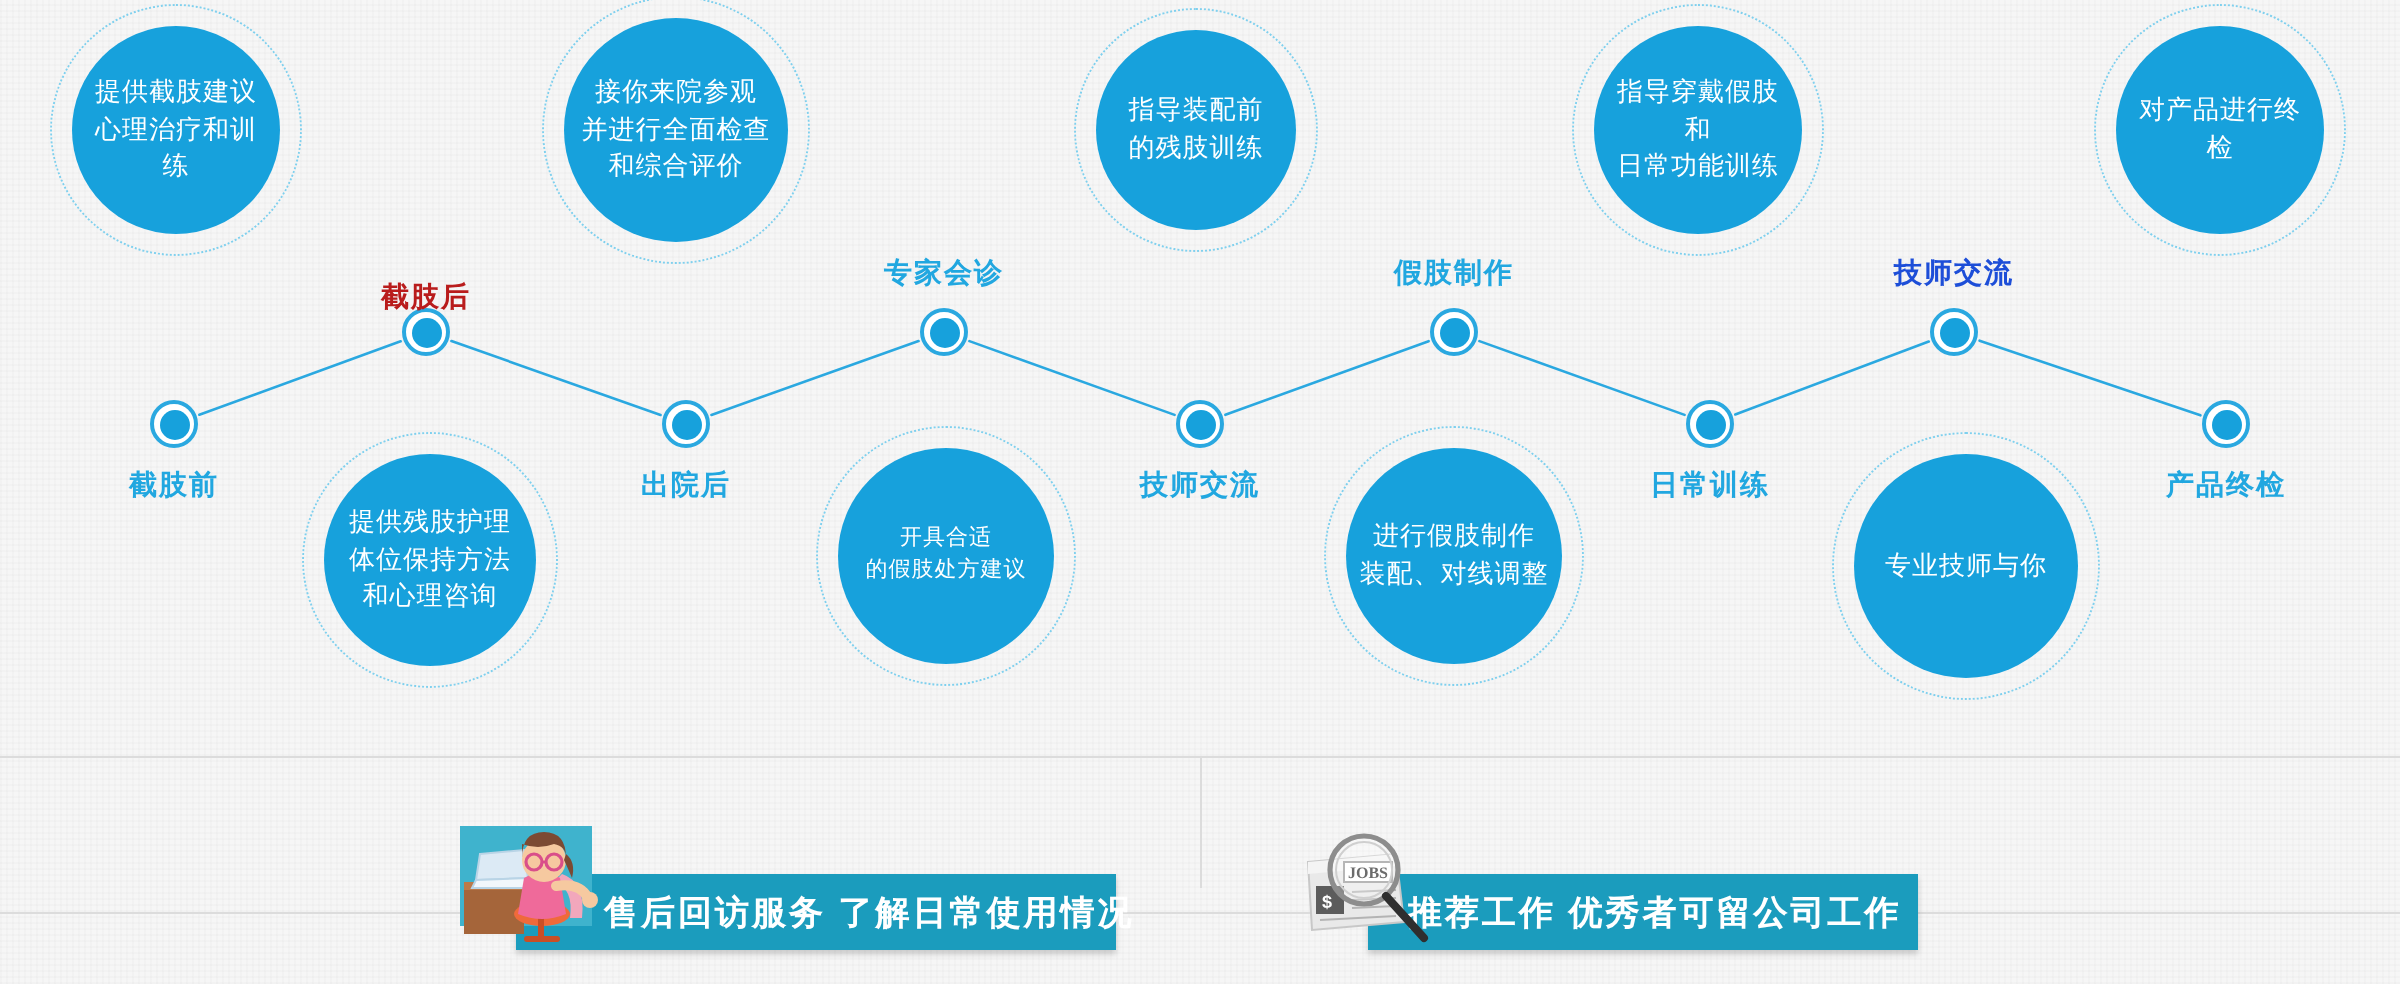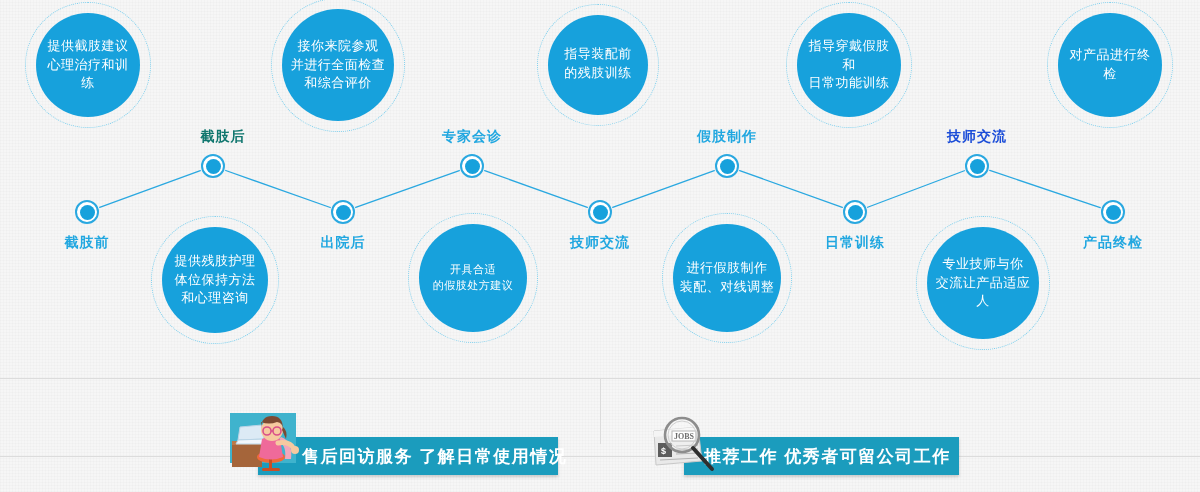--- a/index.html
+++ b/index.html
@@ -118,21 +118,21 @@
           <span style="display: block;">心理治疗和训练</span>
         </span>
       </div>
       <div class="bubble ring-22" style="left: 282px; top: 9px; width: 112px; height: 112px; font-size: 13px; background: rgb(23, 161, 220);">
         <span class="btxt">
           <span style="display: block;">接你来院参观</span>
           <span style="display: block;">并进行全面检查</span>
           <span style="display: block;">和综合评价</span>
         </span>
       </div>
-      <div class="bubble ring-22" style="left: 548px; top: 15px; width: 100px; height: 100px; font-size: 13px; background: rgb(23, 161, 220); font-family: Liberation Mono, monospace;">
+      <div class="bubble ring-22" style="left: 548px; top: 15px; width: 100px; height: 100px; font-size: 13px; background: rgb(23, 161, 220);">
         <span class="btxt">
           <span style="display: block;">指导装配前</span>
           <span style="display: block;">的残肢训练</span>
         </span>
       </div>
       <div class="bubble ring-22" style="left: 797px; top: 13px; width: 104px; height: 104px; font-size: 13px; background: rgb(23, 161, 220);">
         <span class="btxt">
           <span style="display: block;">指导穿戴假肢和</span>
           <span style="display: block;">日常功能训练</span>
         </span>
@@ -157,34 +157,33 @@
       </div>
       <div class="bubble ring-22" style="left: 673px; top: 224px; width: 108px; height: 108px; font-size: 13px; background: rgb(23, 161, 220);">
         <span class="btxt">
           <span style="display: block;">进行假肢制作</span>
           <span style="display: block;">装配、对线调整</span>
         </span>
       </div>
       <div class="bubble ring-22" style="left: 927px; top: 227px; width: 112px; height: 112px; font-size: 13px; background: rgb(23, 161, 220);">
         <span class="btxt">
           <span style="display: block;">专业技师与你</span>
-          <span style="display: block;">交流让产品适应人</span>
         </span>
       </div>
     </div>
 
   <div id="node-layer">
       <div class="node" style="left: 75px; top: 200px; border-color: rgb(42, 168, 224);">
         <i style="background: rgb(23, 161, 220);"></i>
       </div>
       <div class="nlabel" style="left: 87px; color: rgb(33, 167, 224); top: 234px;">截肢前</div>
       <div class="node" style="left: 201px; top: 154px; border-color: rgb(42, 168, 224);">
         <i style="background: rgb(23, 161, 220);"></i>
       </div>
-      <div class="nlabel" style="left: 213px; color: #0f766e; top: 128px; margin-left: 10px;">截肢后</div>
+      <div class="nlabel" style="left: 213px; color: #b91c1c; top: 140px;">截肢后</div>
       <div class="node" style="left: 331px; top: 200px; border-color: rgb(42, 168, 224);">
         <i style="background: rgb(23, 161, 220);"></i>
       </div>
       <div class="nlabel" style="left: 343px; color: rgb(33, 167, 224); top: 234px;">出院后</div>
       <div class="node" style="left: 460px; top: 154px; border-color: rgb(42, 168, 224);">
         <i style="background: rgb(23, 161, 220);"></i>
       </div>
       <div class="nlabel" style="left: 472px; color: rgb(33, 167, 224); top: 128px;">专家会诊</div>
       <div class="node" style="left: 588px; top: 200px; border-color: rgb(42, 168, 224);">
         <i style="background: rgb(23, 161, 220);"></i>

